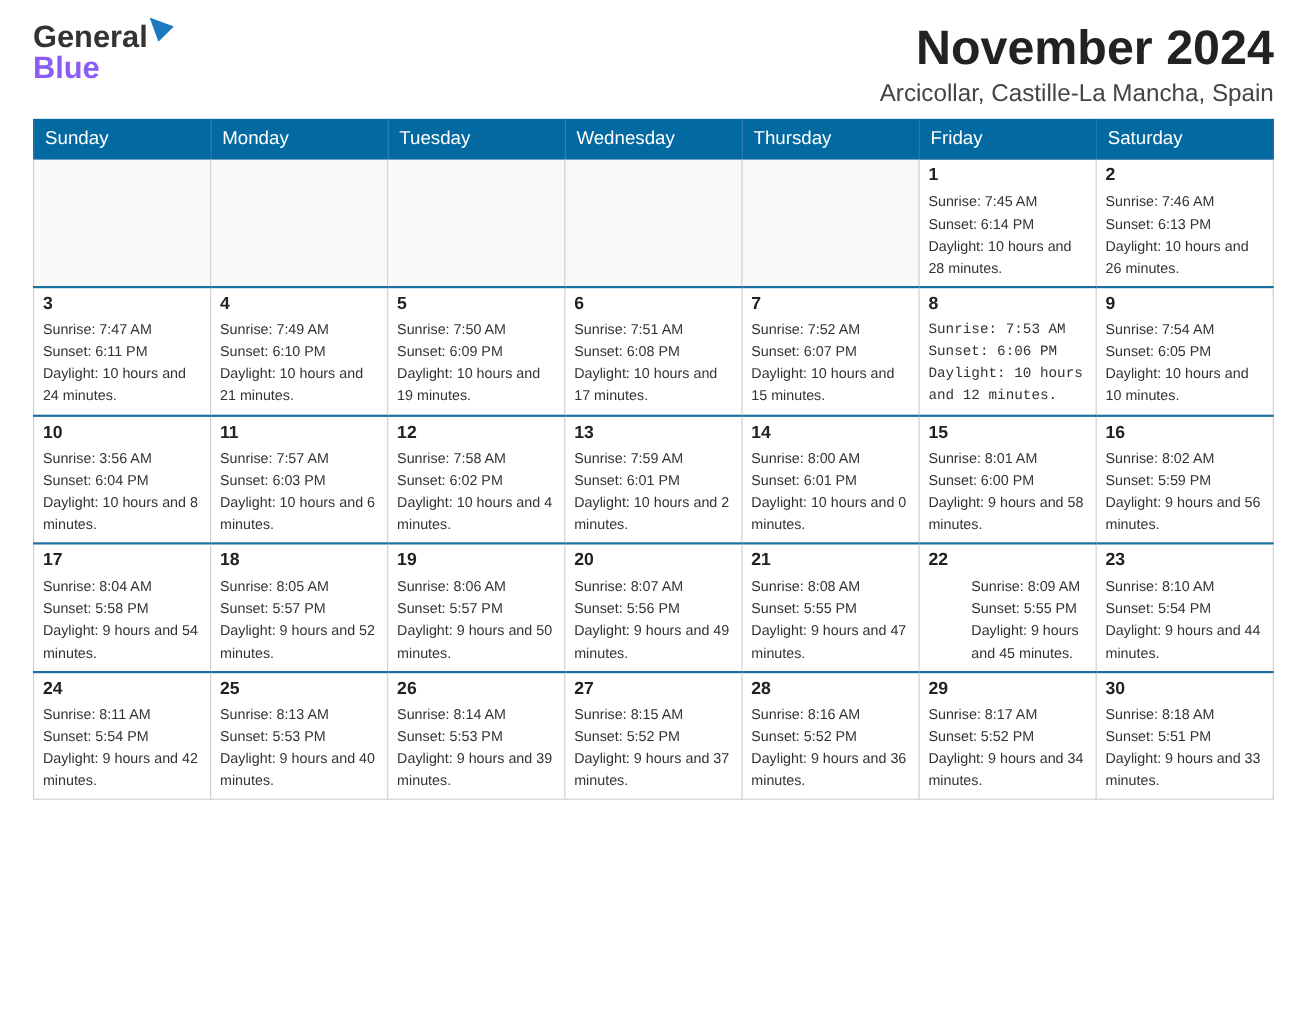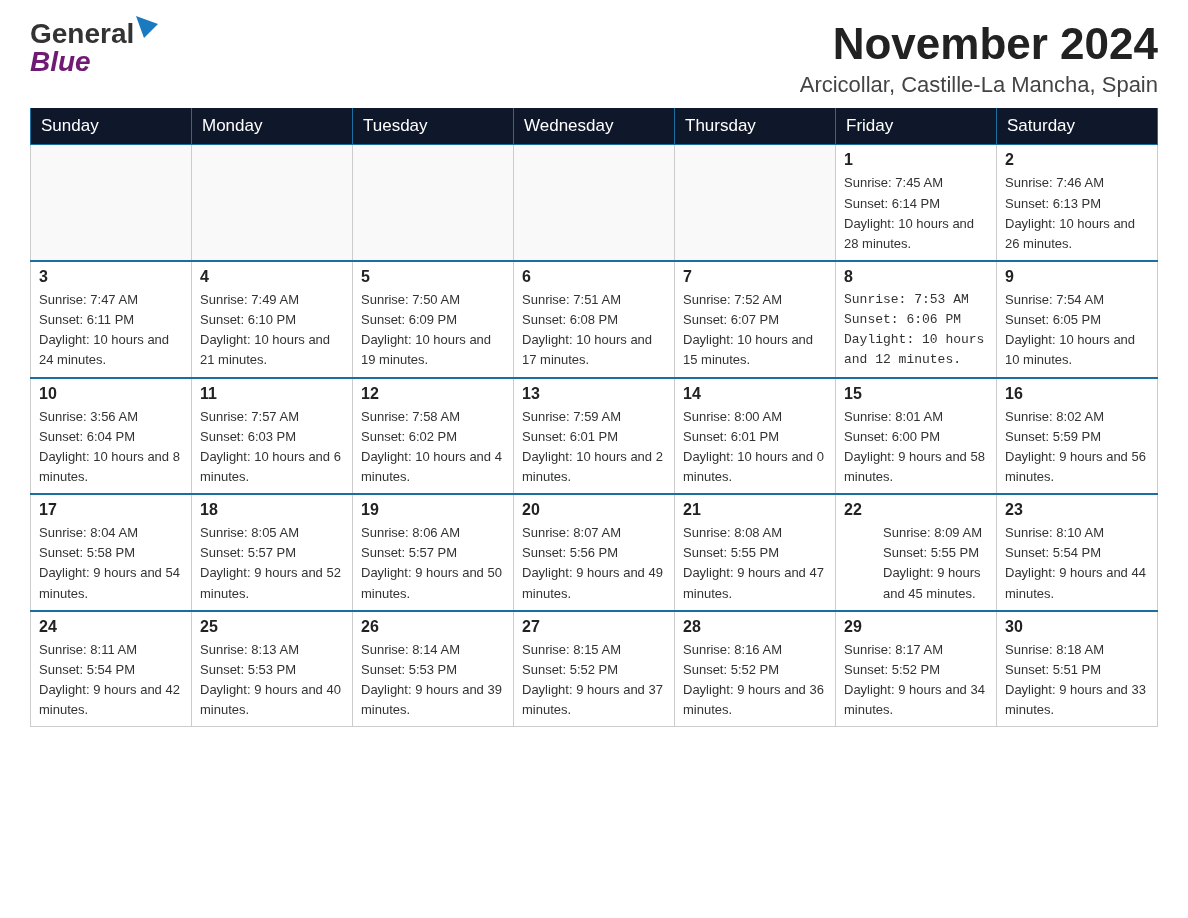--- a/index.html
+++ b/index.html
@@ -23,25 +23,24 @@
     }
     .logo-general {
       font-size: 28px;
       font-weight: bold;
       color: #333;
       line-height: 1;
     }
     .logo-blue {
       font-size: 28px;
       font-weight: bold;
-      color: #701a75;
+      color: #8b5cf6;
       line-height: 1;
       display: flex;
       align-items: center;
-      font-style: italic;
     }
     .title-block {
       text-align: right;
     }
     .month-title {
       font-size: 44px;
       font-weight: bold;
       color: #222;
       line-height: 1.1;
     }
@@ -49,21 +48,21 @@
       font-size: 22px;
       color: #444;
       margin-top: 4px;
     }
     table {
       width: 100%;
       border-collapse: collapse;
       margin-top: 10px;
     }
     th {
-      background-color: #0f172a;
+      background-color: #0369a1;
       color: #fff;
       font-size: 17px;
       font-weight: normal;
       padding: 8px 10px;
       text-align: left;
       border: 1px solid #1a6fa0;
     }
     td {
       vertical-align: top;
       border: 1px solid #ccc;

